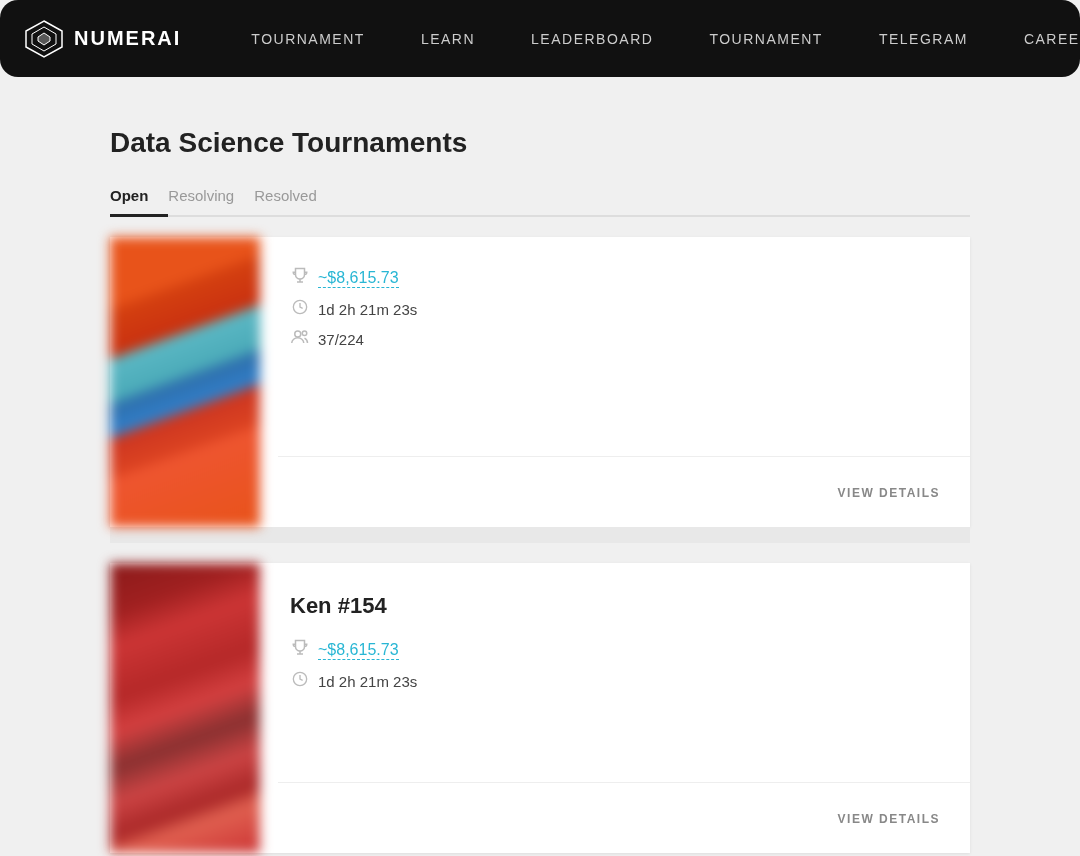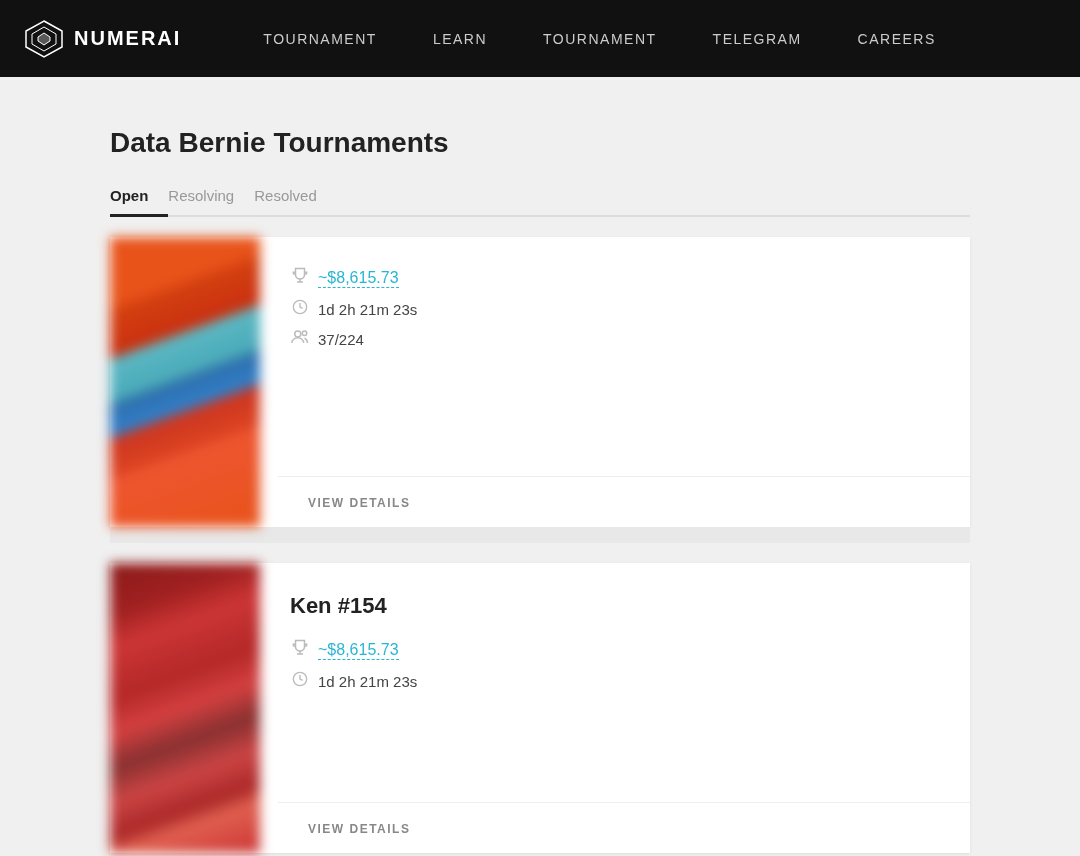--- a/index.html
+++ b/index.html
@@ -5,21 +5,22 @@
     * { margin: 0; padding: 0; box-sizing: border-box; }
     body { font-family: 'Helvetica Neue', Arial, sans-serif; background: #f0f0f0; min-height: 856px; }
 
     
     nav {
       background: #111;
       height: 77px;
       display: flex;
       align-items: center;
       padding: 17px 24px;
-      gap: 44px;
+      gap: 32px;
+      border-radius: 18px;
     }
     .nav-logo {
       display: flex;
       align-items: center;
       gap: 10px;
       text-decoration: none;
     }
     .nav-logo-icon {
       width: 40px;
       height: 40px;
@@ -125,21 +126,22 @@
       text-align: center;
     }
     .prize-amount {
       color: #29b6d4;
       font-size: 16px;
       font-weight: 500;
       border-bottom: 1px dashed #29b6d4;
     }
     .card-footer {
       border-top: 1px solid #eee;
-      padding: 16px 30px;
+      padding: 26px 30px;
+      text-align: right;
       margin-left: 18px;
     }
     .view-details {
       font-size: 12px;
       font-weight: 700;
       letter-spacing: 1.5px;
       color: #888;
       cursor: pointer;
       text-transform: uppercase;
     }
@@ -181,28 +183,29 @@
     <svg class="nav-logo-icon" viewBox="0 0 40 40" fill="none" xmlns="http://www.w3.org/2000/svg">
       <polygon points="20,2 38,12 38,28 20,38 2,28 2,12" stroke="white" stroke-width="1.5" fill="none"></polygon>
       <polygon points="20,8 32,15 32,25 20,32 8,25 8,15" stroke="white" stroke-width="1" fill="none"></polygon>
       <polygon points="20,14 26,18 26,22 20,26 14,22 14,18" stroke="white" stroke-width="1" fill="white" fill-opacity="0.3"></polygon>
     </svg>
     <span class="nav-logo-text">NUMERAI</span>
   </a>
   <div class="nav-links">
     <a class="nav-link" href="#">TOURNAMENT</a>
     <a class="nav-link" href="#">LEARN</a>
+    <a class="nav-link" href="#">LEADERBOARD</a>
     <a class="nav-link" href="#">TOURNAMENT</a>
     <a class="nav-link" href="#">TELEGRAM</a>
     <a class="nav-link" href="#">CAREERS</a>
   </div>
 </nav>
 
 <div class="main-content">
-  <h1 class="page-title">Data Bernie Tournaments</h1>
+  <h1 class="page-title">Data Science Tournaments</h1>
 
   <div class="tabs">
     <div class="tab active">Open</div>
     <div class="tab">Resolving</div>
     <div class="tab">Resolved</div>
   </div>
 
   <div class="card">
     <div class="card-image card-img-bernie"></div>
     <div class="card-body">

